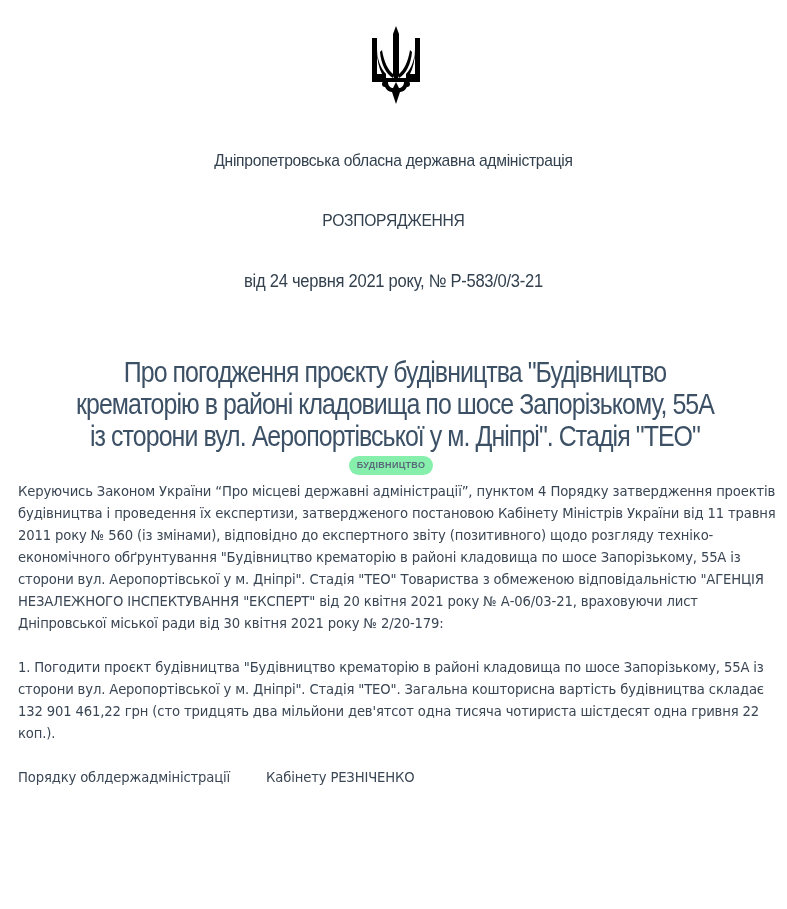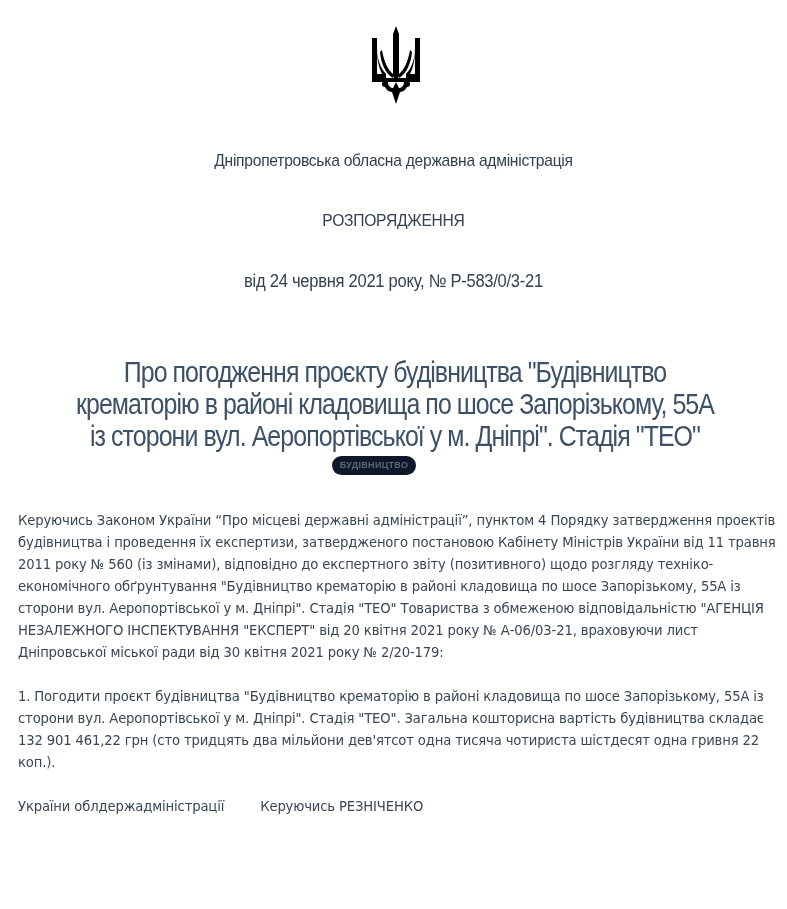--- a/index.html
+++ b/index.html
@@ -47,38 +47,38 @@
     line-height: 32px;
     color: #3d5166;
     letter-spacing: -1.1px;
     transform: scaleX(0.86);
     transform-origin: center top;
     margin: 0;
     font-weight: normal;
   }
   .tag {
     position: absolute;
-    left: 332px;
+    left: 349px;
     top: 456px;
     width: 84px;
     height: 19px;
     border-radius: 10px;
-    background: #0f172a;
+    background: #86efac;
     color: #5a6a7a;
     font-size: 9px;
     font-weight: bold;
     letter-spacing: 0.3px;
     text-align: center;
     line-height: 19px;
     font-family: "Liberation Sans", sans-serif;
   }
   .body {
     position: absolute;
     left: 18px;
-    top: 510px;
+    top: 481px;
     width: 760px;
     font-family: "DejaVu Sans", sans-serif;
     font-size: 13.2px;
     line-height: 22px;
     color: #3a4654;
     letter-spacing: -0.15px;
   }
   .body p {
     margin: 0 0 22px 0;
   }
@@ -117,16 +117,16 @@
 <div class="header-line doc-date">від 24 червня 2021 року, № Р-583/0/3-21</div>
 
 <h1 class="title">Про погодження проєкту будівництва "Будівництво крематорію в районі кладовища по шосе Запорізькому, 55А із сторони вул. Аеропортівської у м. Дніпрі". Стадія "ТЕО"</h1>
 
 <div class="tag">БУДІВНИЦТВО</div>
 
 <div class="body">
   <p>Керуючись Законом України “Про місцеві державні адміністрації”, пунктом 4 Порядку затвердження проектів будівництва і проведення їх експертизи, затвердженого постановою Кабінету Міністрів України від 11 травня 2011 року № 560 (із змінами), відповідно до експертного звіту (позитивного) щодо розгляду техніко-економічного обґрунтування "Будівництво крематорію в районі кладовища по шосе Запорізькому, 55А із сторони вул. Аеропортівської у м. Дніпрі". Стадія "ТЕО" Товариства з обмеженою відповідальністю "АГЕНЦІЯ НЕЗАЛЕЖНОГО ІНСПЕКТУВАННЯ "ЕКСПЕРТ" від 20 квітня 2021 року № А-06/03-21, враховуючи лист Дніпровської міської ради від 30 квітня 2021 року № 2/20-179:</p>
   <p>1. Погодити проєкт будівництва "Будівництво крематорію в районі кладовища по шосе Запорізькому, 55А із сторони вул. Аеропортівської у м. Дніпрі". Стадія "ТЕО". Загальна кошторисна вартість будівництва складає 132 901 461,22 грн (сто тридцять два мільйони дев'ятсот одна тисяча чотириста шістдесят одна гривня 22 коп.).</p>
   <div class="signature">
-    <span>України облдержадміністрації</span>
-    <span>Керуючись РЕЗНІЧЕНКО</span>
+    <span>Порядку облдержадміністрації</span>
+    <span>Кабінету РЕЗНІЧЕНКО</span>
   </div>
 </div>
 
 </body></html>

